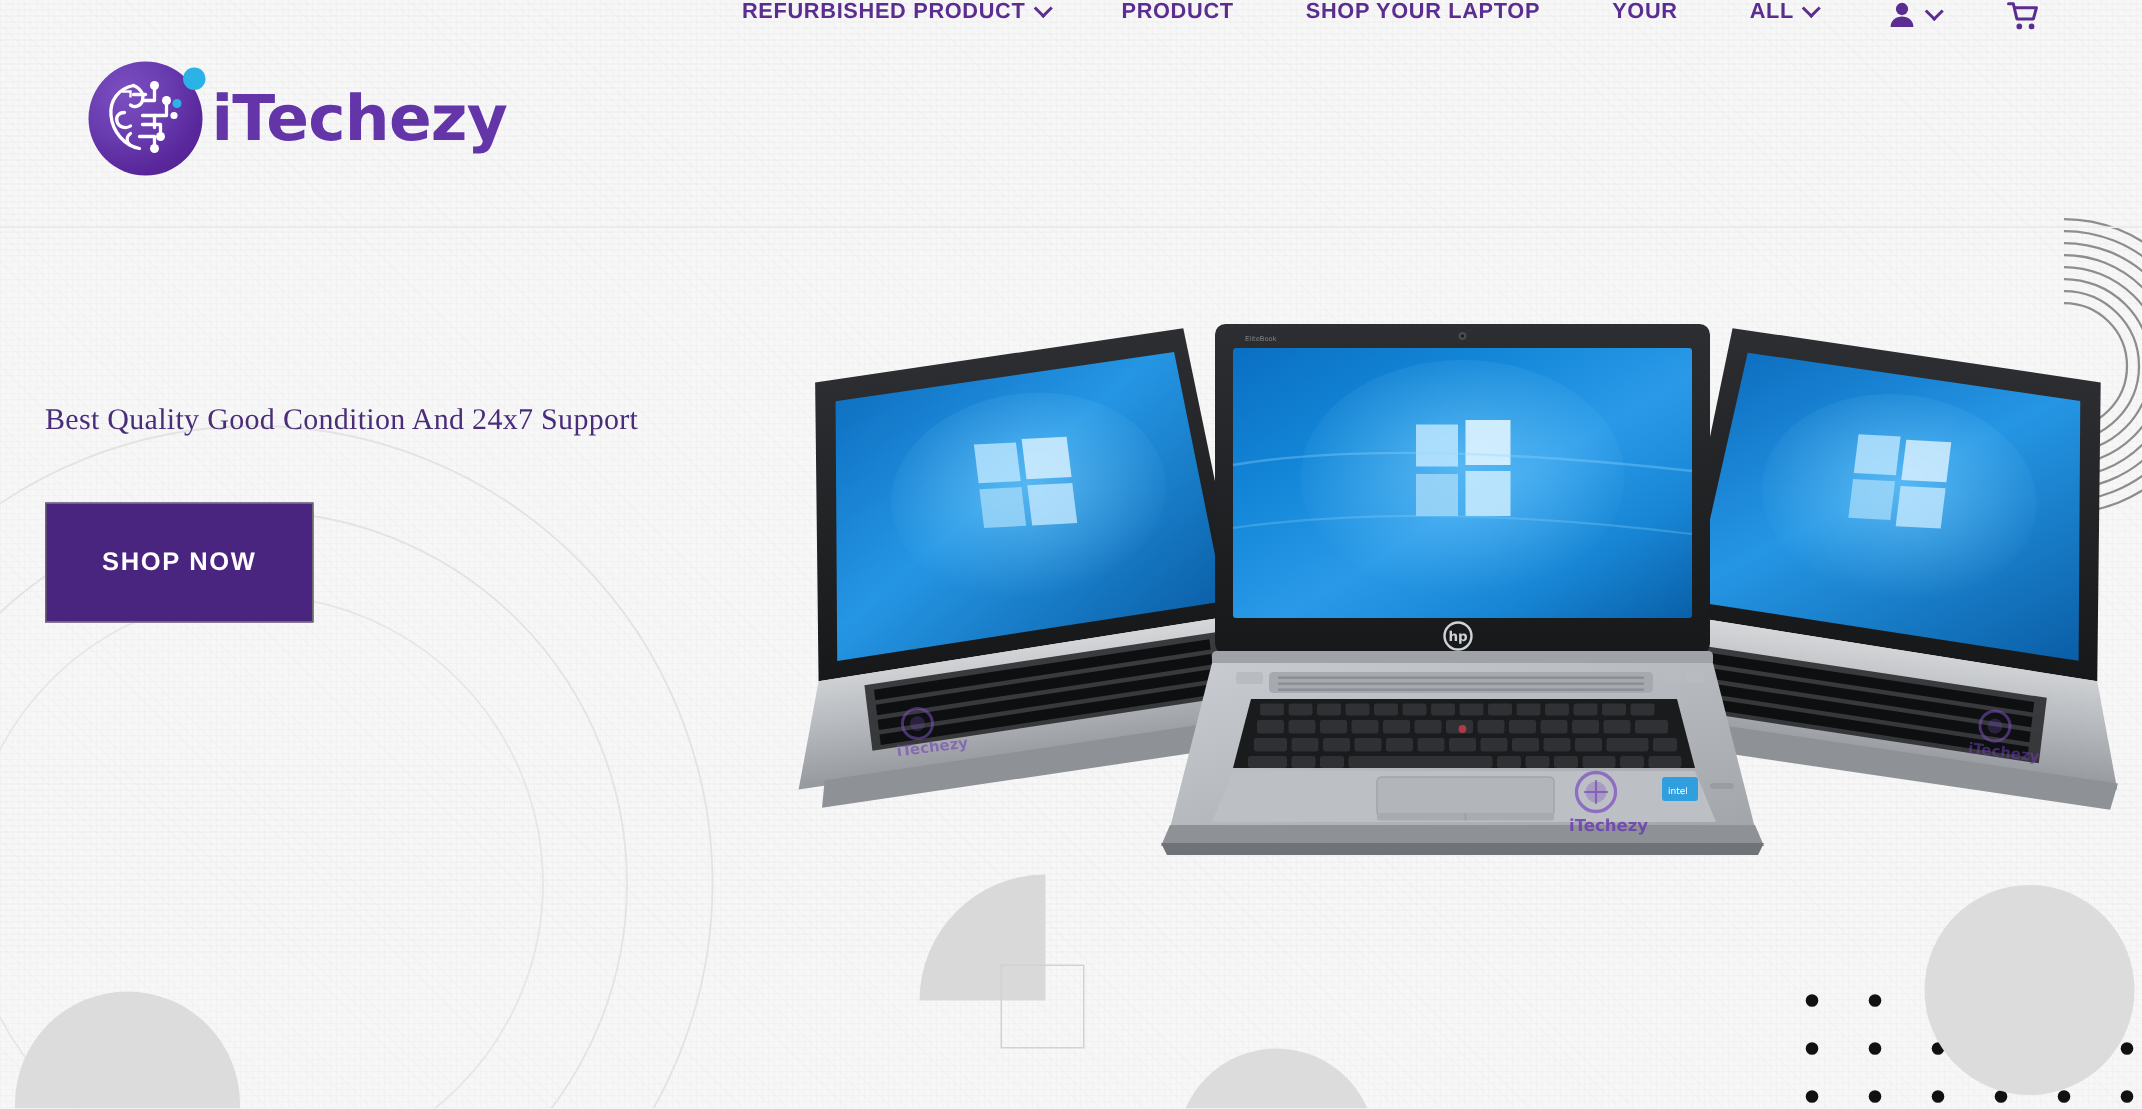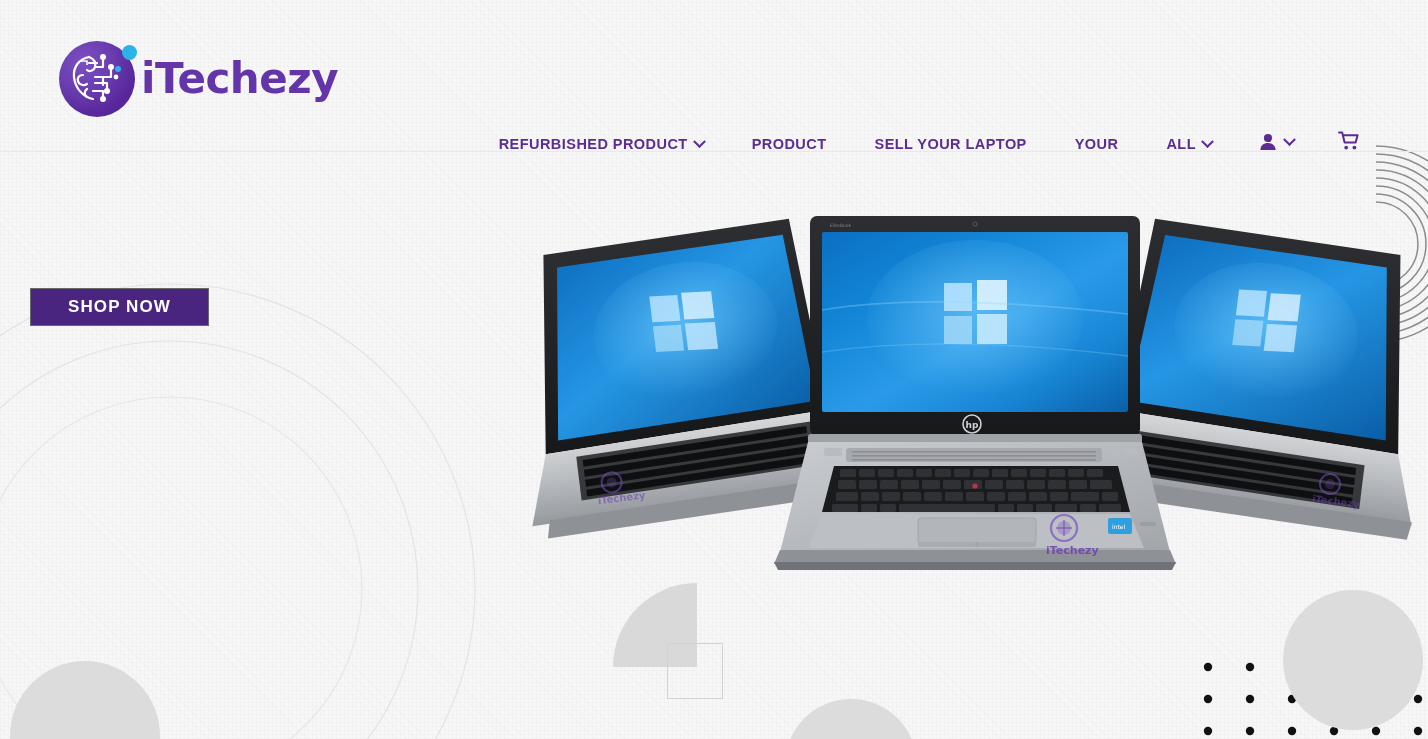--- a/index.html
+++ b/index.html
@@ -62,21 +62,21 @@
     font-size:42px; font-weight:bold;
     color:#6335a8;
     letter-spacing:-0.5px;
     line-height:1;
     font-family:"DejaVu Sans", sans-serif;
   }
 
   .nav {
     position:absolute; right:54px; top:0;
     height:152px;
-    display:flex; align-items:flex-end; gap:16px;
+    display:flex; align-items:flex-start; gap:16px;
   }
   .nav-item {
     display:flex; align-items:center; gap:7px;
     color:#5b2d91;
     font-size:14.5px;
     font-weight:bold;
     letter-spacing:0.45px;
     padding:0 16px;
     cursor:pointer;
     white-space:nowrap;
@@ -109,21 +109,21 @@
     color:#4a2d7a;
     font-family:"Liberation Serif", serif;
     letter-spacing:0.2px;
   }
   .shop-btn {
     margin-top:43px;
     display:inline-block;
     background:#4a2580;
     color:#ffffff;
     border:1px solid #6a6a6a;
-    padding:8px 37px;
+    padding:29px 37px;
     font-size:17px;
     font-weight:bold;
     letter-spacing:1.1px;
     cursor:pointer;
   }
 
   
   .deco { position:absolute; z-index:2; pointer-events:none; }
 
   .arc-right { right:0; top:-8px; }
@@ -457,20 +457,21 @@
 
           <rect x="340" y="304" width="24" height="16" rx="2" fill="#2f9fe0"></rect>
           <text x="344" y="315" font-family="DejaVu Sans, sans-serif" font-size="6" fill="#ffffff">intel</text>
 
           <rect x="372" y="308" width="16" height="4" rx="2" fill="#9a9da2"></rect>
         </g>
       </svg>
     </div>
 
     <div class="hero-copy">
+      <p class="hero-sub">Best Quality Good Condition And 24x7 Support</p>
       <button class="shop-btn">SHOP NOW</button>
     </div>
   </div>
 
   <header class="header">
 
     <a class="logo-wrap">
       <span class="logo-mark">
         <svg viewBox="0 0 76 76">
           <g fill="none" stroke="#ffffff" stroke-width="2.2" stroke-linecap="round" stroke-linejoin="round">
@@ -507,21 +508,21 @@
       <div class="nav-item">
         <span>REFURBISHED PRODUCT</span>
         <i class="caret"></i>
       </div>
 
       <div class="nav-item">
         <span>PRODUCT</span>
       </div>
 
       <div class="nav-item">
-        <span>SELL YOUR LAPTOP</span>
+        <span>SHOP YOUR LAPTOP</span>
       </div>
 
       <div class="nav-item">
         <span>YOUR</span>
       </div>
 
       <div class="nav-item">
         <span>ALL</span>
         <i class="caret"></i>
       </div>

